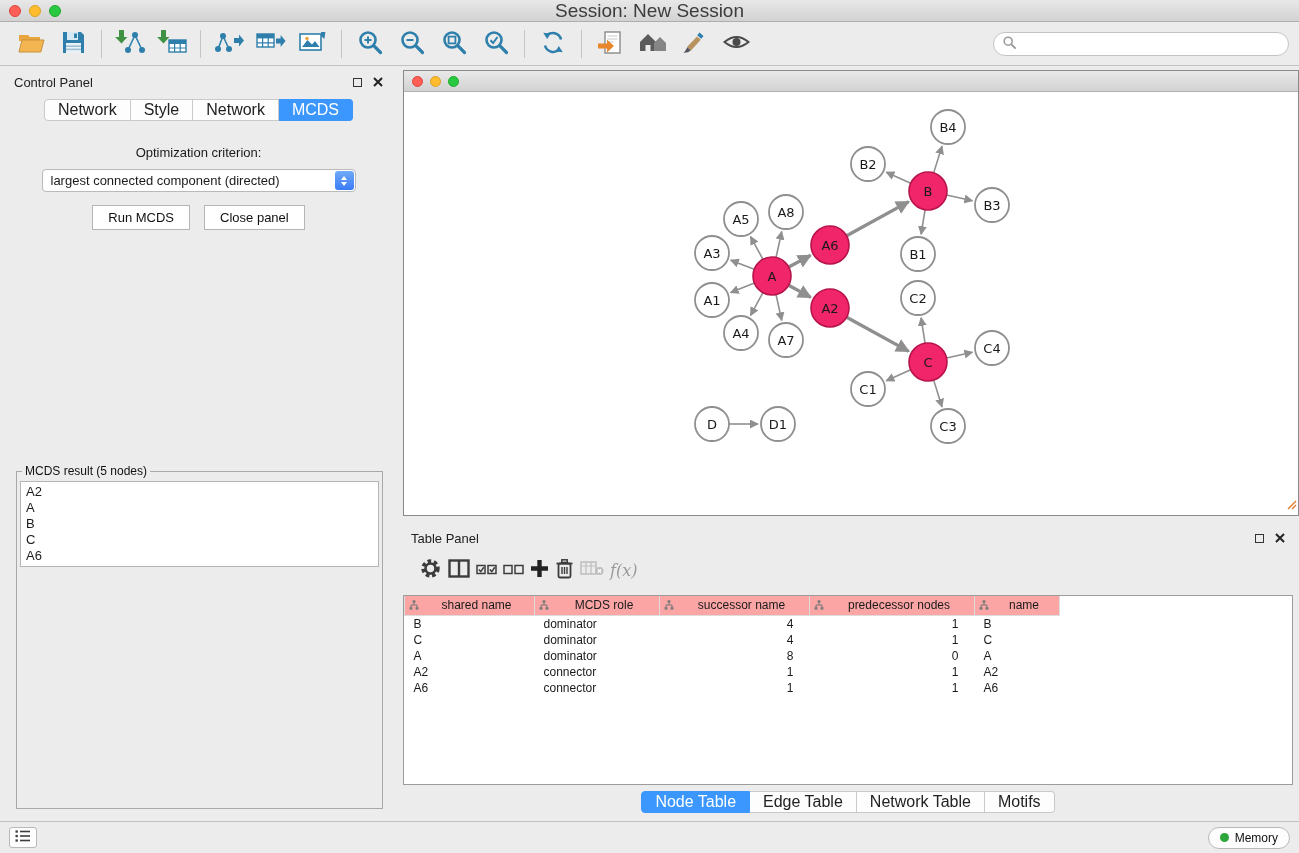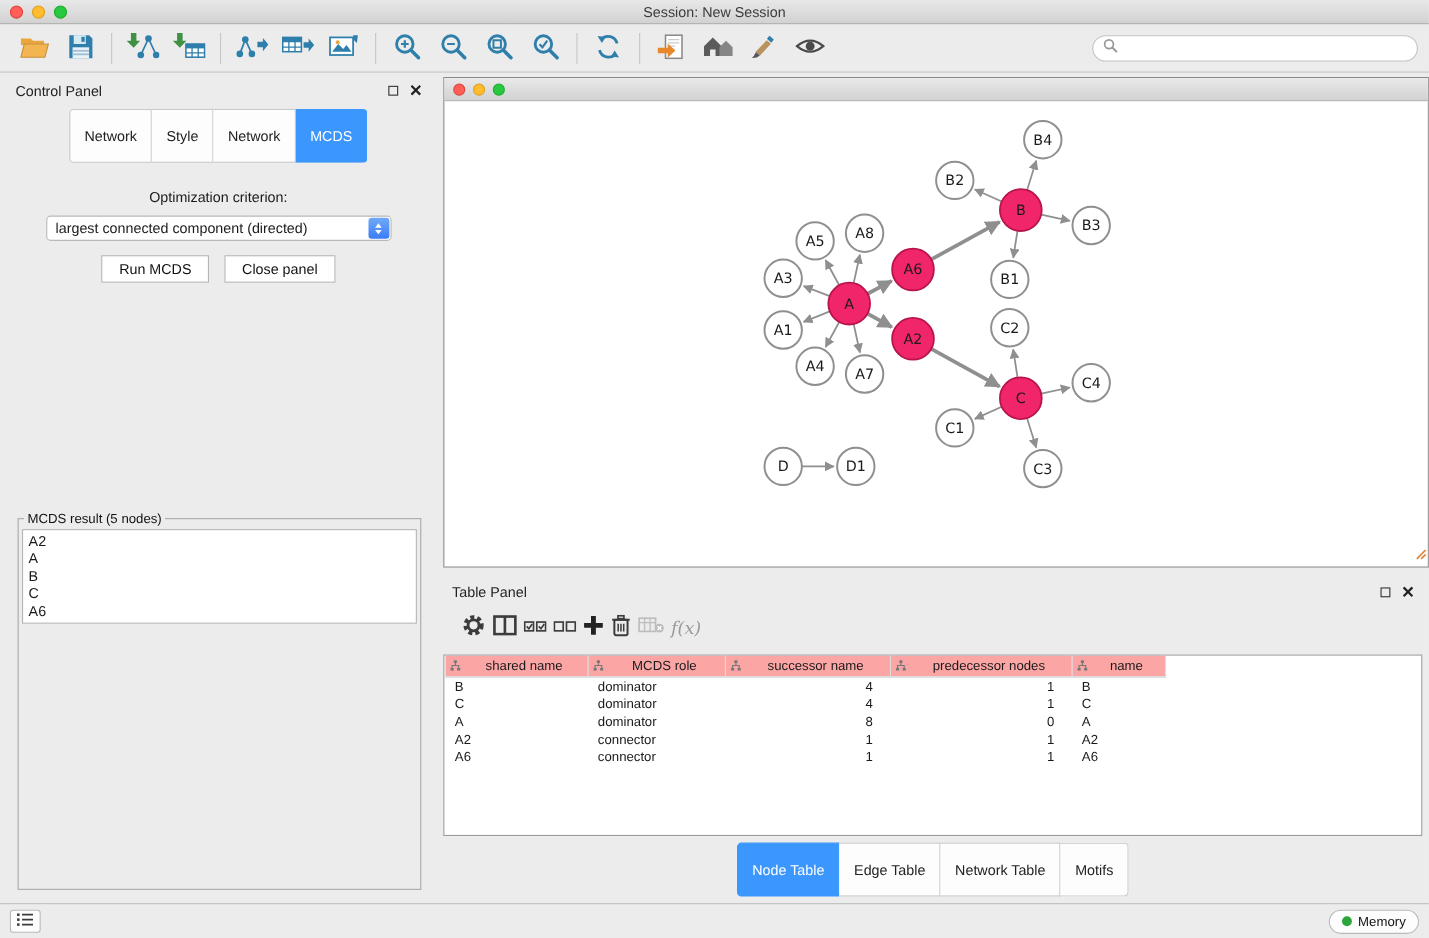--- a/index.html
+++ b/index.html
@@ -7,21 +7,21 @@
     font-family:"Liberation Sans","DejaVu Sans",sans-serif; background:#ececec; color:#1a1a1a; }
 
   
   .titlebar { height:22px; background:linear-gradient(#e8e8e8,#d2d2d2);
     border-bottom:1px solid #aeaeae; position:relative; display:flex; align-items:center; }
   .traffic { position:absolute; left:9px; top:5px; display:flex; gap:8px; }
   .tl { width:12px; height:12px; border-radius:50%; display:inline-block; }
   .tl.red { background:#ff5f57; border:1px solid #e0443e; }
   .tl.yellow { background:#febc2e; border:1px solid #dea123; }
   .tl.green { background:#28c840; border:1px solid #1dad2b; }
-  .win-title { flex:1; text-align:center; font-size:13px; color:#3c3c3c; }
+  .win-title { flex:1; text-align:center; font-size:19px; color:#3c3c3c; }
 
   
   .toolbar { height:44px; display:flex; align-items:center; padding:0 10px;
     border-bottom:1px solid #c3c3c3; background:#ececec; }
   .tb-btn { width:42px; height:38px; display:flex; align-items:center; justify-content:center;
     background:none; border:none; cursor:default; }
   .tb-sep { width:1px; height:28px; background:#c6c6c6; margin:0 7px; }
   .search-wrap { margin-left:auto; width:296px; height:24px; background:#fff;
     border:1px solid #c4c4c4; border-radius:12px; display:flex; align-items:center;
     padding:0 9px; gap:6px; }
@@ -29,21 +29,21 @@
 
   
   .main { display:flex; gap:12px; padding:4px 0 0 6px; height:755px; }
 
   
   .control-panel { width:385px; display:flex; flex-direction:column; }
   .panel-header { display:flex; align-items:center; font-size:13px; color:#222; padding:5px 8px 3px; }
   .ph-icons { margin-left:auto; display:flex; gap:11px; align-items:center; }
   .float-box { width:9px; height:9px; border:1.3px solid #333; display:inline-block; }
   .cp-tabs, .tbl-tabs { display:flex; justify-content:center; margin:6px 0; }
-  .seg-tab { font-size:13px; padding:16px 13px; background:#fdfdfd; border:1px solid #c9c9c9;
+  .seg-tab { font-size:16px; padding:1px 13px; background:#fdfdfd; border:1px solid #c9c9c9;
     border-left:none; color:#222; cursor:default; }
   .seg-tab:first-child { border-left:1px solid #c9c9c9; border-radius:4px 0 0 4px; }
   .seg-tab:last-child { border-radius:0 4px 4px 0; }
   .seg-tab.active { background:#3b97fd; border-color:#3b97fd; color:#fff; }
   .opt-label { text-align:center; font-size:13px; margin-top:18px; }
   .combo { width:314px; margin:9px auto 0; height:23px; background:#fff;
     border:1px solid #b9b9b9; border-radius:4px; display:flex; align-items:center;
     font-size:13px; padding-left:8px; position:relative; }
   .combo-stepper { position:absolute; right:1px; top:1px; bottom:1px; width:19px;
     background:linear-gradient(#70aaf9,#3b7cf6); border-radius:3px;

